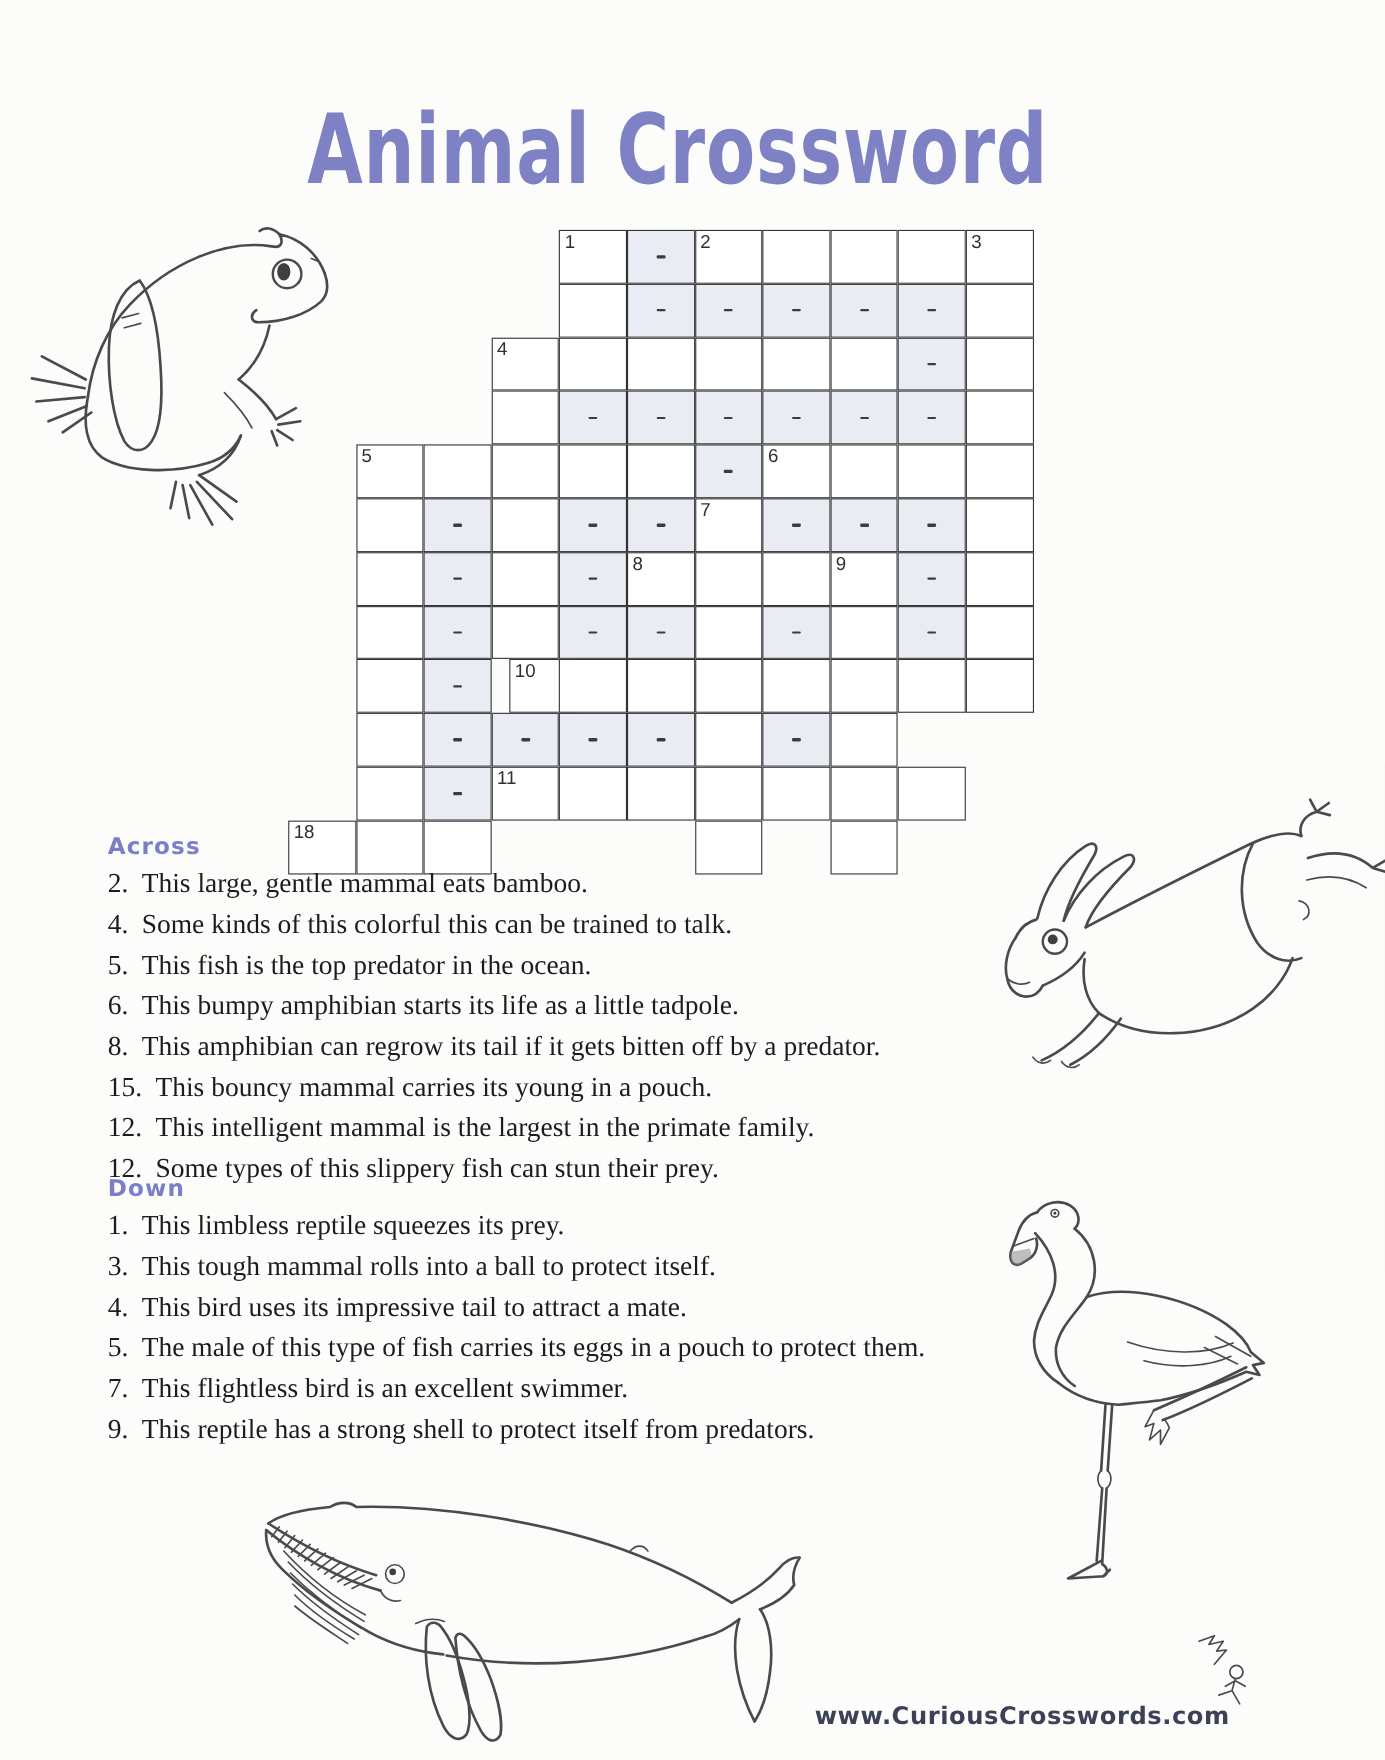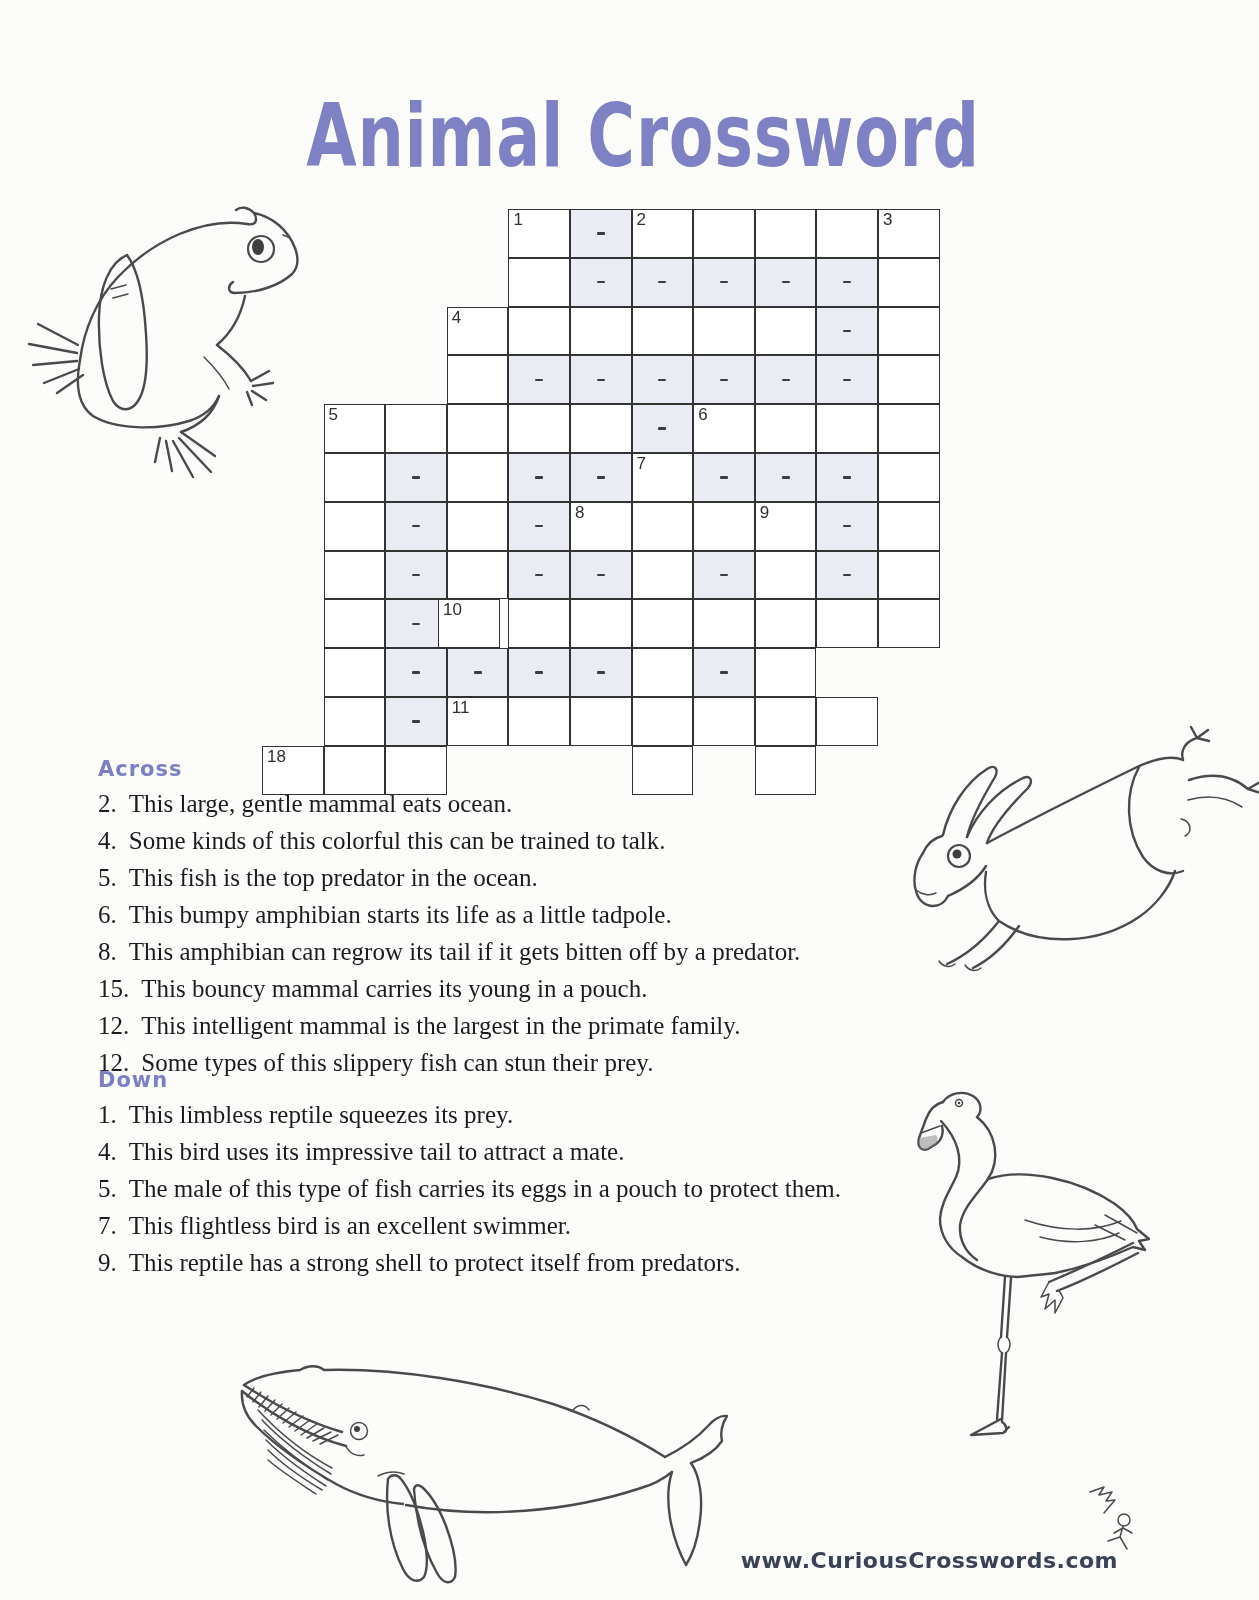--- a/index.html
+++ b/index.html
@@ -1,19 +1,19 @@
 <!DOCTYPE html>
 <html><head>
 <meta charset="utf-8">
 <style>
   html,body{margin:0;padding:0;background:#e8e8e8;}
   .page{position:relative;width:1259px;height:1600px;background:#fcfcfa;overflow:hidden;
         font-family:"Liberation Serif",serif;}
   .title{position:absolute;top:92px;left:0;width:1232px;margin:0;text-align:center;
-         font-family:"DejaVu Sans",sans-serif;font-weight:bold;color:#7e82c4;padding-left:27px;}
+         font-family:"DejaVu Sans",sans-serif;font-weight:bold;color:#7e82c4;}
   .title-inner{display:inline-block;font-size:88px;line-height:1;transform:scaleX(.74);letter-spacing:1px;}
   .grid{position:absolute;}
   .cell{position:absolute;box-sizing:border-box;border:1.6px solid #333;background:#ffffff;}
   .cell.shaded{background:#e9ecf3;}
   .cnum{position:absolute;top:0px;left:4px;font-family:"Liberation Sans",sans-serif;
         font-size:17px;color:#2f2f2f;}
   .dash{position:absolute;left:50%;top:50%;width:8px;height:2.5px;margin:-1.25px 0 0 -4px;
         background:#3c3c3c;border-radius:1px;}
   .clues-block{position:absolute;left:98px;}
   .clues-block.across{top:757px;}
@@ -186,21 +186,21 @@
       </div>
       <div class="cell" style="left: 492.8px; top: 341.6px; width: 61.6px; height: 48.8px;"></div>
       <div class="cell shaded" style="left: 554.4px; top: 341.6px; width: 61.6px; height: 48.8px;">
         <span class="dash"></span>
       </div>
       <div class="cell" style="left: 616px; top: 341.6px; width: 61.6px; height: 48.8px;"></div>
       <div class="cell" style="left: 61.6px; top: 390.4px; width: 61.6px; height: 48.8px;"></div>
       <div class="cell shaded" style="left: 123.2px; top: 390.4px; width: 61.6px; height: 48.8px;">
         <span class="dash"></span>
       </div>
-      <div class="cell" style="left: 176px; top: 390.4px; width: 61.6px; height: 48.8px;">
+      <div class="cell" style="left: 201px; top: 390.4px; width: 61.6px; height: 48.8px;">
         <span class="cnum">10</span>
       </div>
       <div class="cell" style="left: 246.4px; top: 390.4px; width: 61.6px; height: 48.8px;"></div>
       <div class="cell" style="left: 308px; top: 390.4px; width: 61.6px; height: 48.8px;"></div>
       <div class="cell" style="left: 369.6px; top: 390.4px; width: 61.6px; height: 48.8px;"></div>
       <div class="cell" style="left: 431.2px; top: 390.4px; width: 61.6px; height: 48.8px;"></div>
       <div class="cell" style="left: 492.8px; top: 390.4px; width: 61.6px; height: 48.8px;"></div>
       <div class="cell" style="left: 554.4px; top: 390.4px; width: 61.6px; height: 48.8px;"></div>
       <div class="cell" style="left: 616px; top: 390.4px; width: 61.6px; height: 48.8px;"></div>
       <div class="cell" style="left: 61.6px; top: 439.2px; width: 61.6px; height: 48.8px;"></div>
@@ -328,35 +328,36 @@
 
   <svg class="art stickman" viewBox="0 0 66 66">
     <path class="thin" d="M8 8 L22 3 L17 11 L30 8 L24 17 L33 16 L22 29"></path>
     <circle cx="42" cy="36" r="6" class="thin"></circle>
     <path class="thin" d="M41 42 L38 53 M41 44 L32 49 M41 44 L50 49 M38 53 L26 57 M38 53 L45 65"></path>
   </svg>
 
   <div class="clues-block across">
     <h2 class="clues-header">Across</h2>
     <div class="clue-list">
-        <div class="clue"><span class="clue-num">2.</span><span class="clue-text">This large, gentle mammal eats ocean.</span></div>
+        <div class="clue"><span class="clue-num">2.</span><span class="clue-text">This large, gentle mammal eats bamboo.</span></div>
         <div class="clue"><span class="clue-num">4.</span><span class="clue-text">Some kinds of this colorful this can be trained to talk.</span></div>
         <div class="clue"><span class="clue-num">5.</span><span class="clue-text">This fish is the top predator in the ocean.</span></div>
         <div class="clue"><span class="clue-num">6.</span><span class="clue-text">This bumpy amphibian starts its life as a little tadpole.</span></div>
         <div class="clue"><span class="clue-num">8.</span><span class="clue-text">This amphibian can regrow its tail if it gets bitten off by a predator.</span></div>
         <div class="clue"><span class="clue-num">15.</span><span class="clue-text">This bouncy mammal carries its young in a pouch.</span></div>
         <div class="clue"><span class="clue-num">12.</span><span class="clue-text">This intelligent mammal is the largest in the primate family.</span></div>
         <div class="clue"><span class="clue-num">12.</span><span class="clue-text">Some types of this slippery fish can stun their prey.</span></div>
       </div>
   </div>
 
   <div class="clues-block down">
     <h2 class="clues-header">Down</h2>
     <div class="clue-list">
         <div class="clue"><span class="clue-num">1.</span><span class="clue-text">This limbless reptile squeezes its prey.</span></div>
+        <div class="clue"><span class="clue-num">3.</span><span class="clue-text">This tough mammal rolls into a ball to protect itself.</span></div>
         <div class="clue"><span class="clue-num">4.</span><span class="clue-text">This bird uses its impressive tail to attract a mate.</span></div>
         <div class="clue"><span class="clue-num">5.</span><span class="clue-text">The male of this type of fish carries its eggs in a pouch to protect them.</span></div>
         <div class="clue"><span class="clue-num">7.</span><span class="clue-text">This flightless bird is an excellent swimmer.</span></div>
         <div class="clue"><span class="clue-num">9.</span><span class="clue-text">This reptile has a strong shell to protect itself from predators.</span></div>
       </div>
   </div>
 
   <div class="website">www.CuriousCrosswords.com</div>
 
 </div>

